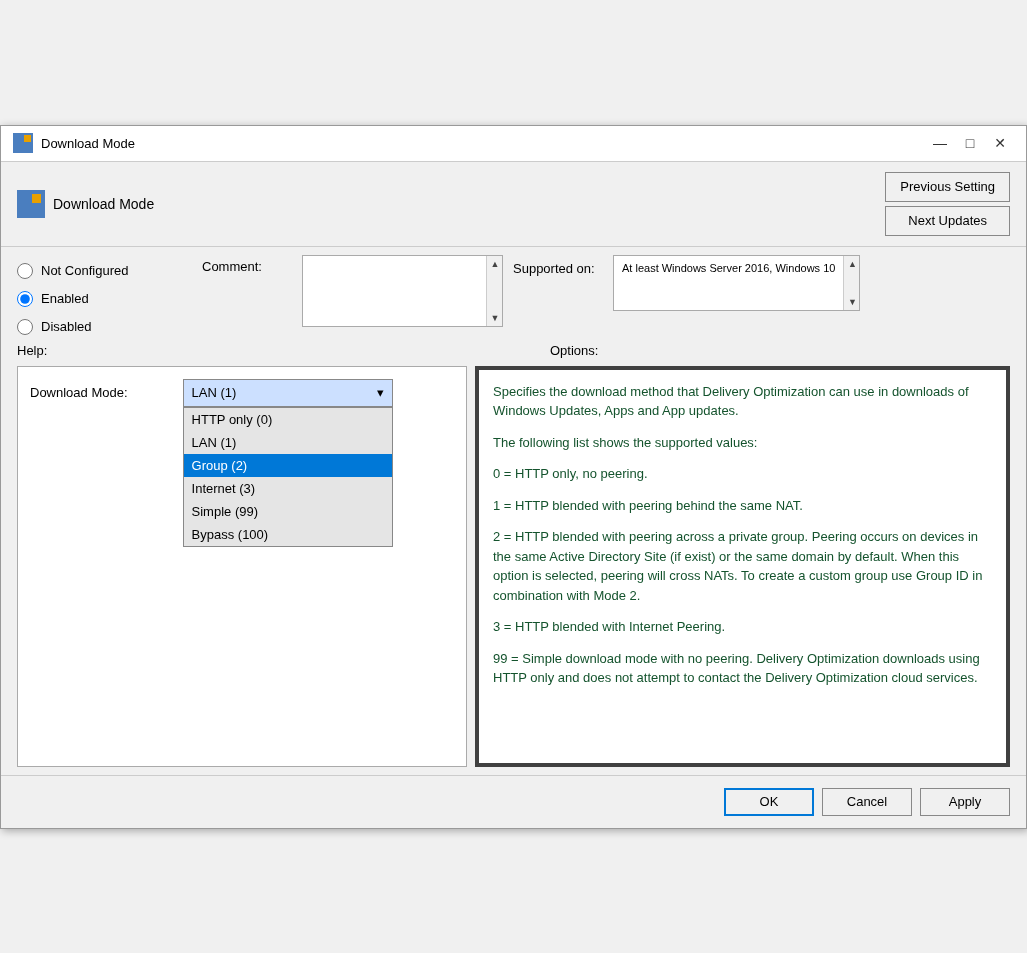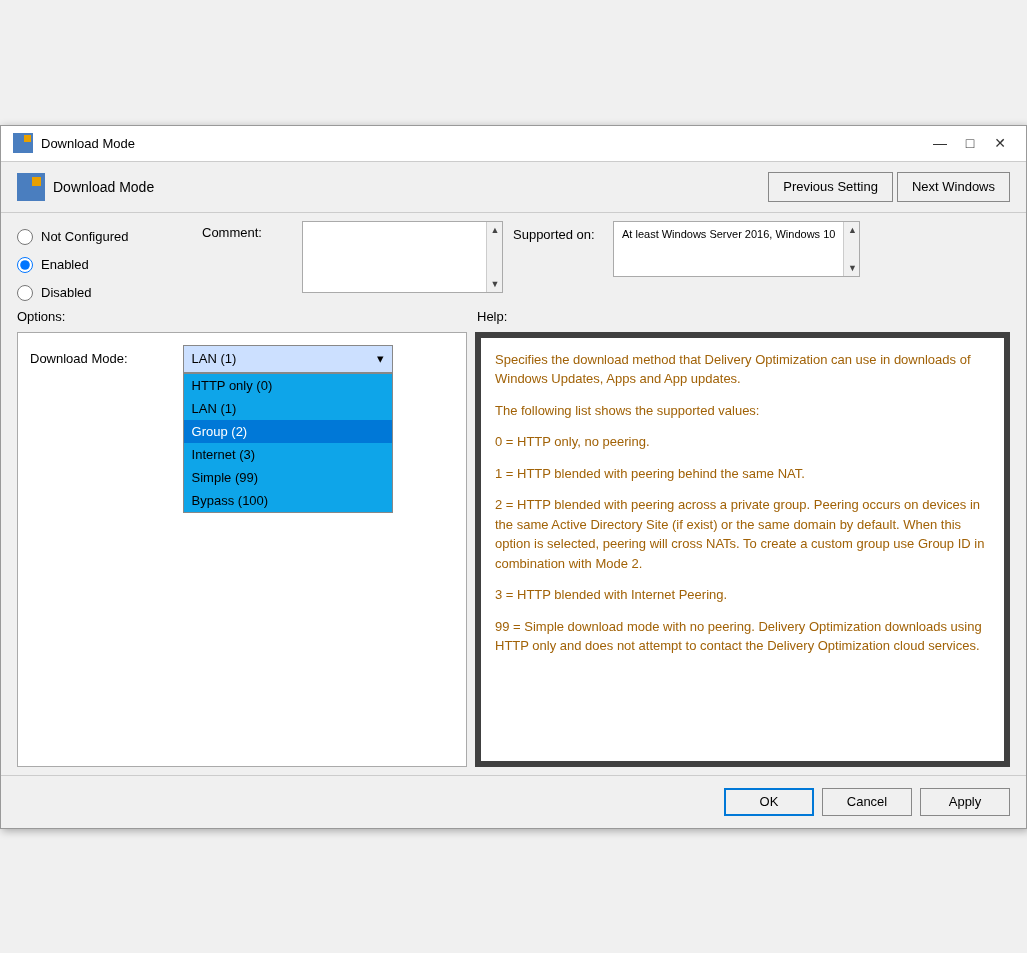--- a/index.html
+++ b/index.html
@@ -99,20 +99,21 @@
       color: white;
       font-weight: bold;
     }
     .top-bar-title {
       font-size: 14px;
       font-weight: normal;
     }
     .nav-buttons {
       display: flex;
       gap: 4px;
+      flex-direction: column;
     }
     .nav-btn {
       padding: 4px 14px;
       background: #f0f0f0;
       border: 1px solid #888;
       cursor: pointer;
       font-size: 13px;
       height: 30px;
     }
     .radio-item {
@@ -188,42 +189,42 @@
       padding: 4px 8px;
       font-size: 13px;
       display: flex;
       align-items: center;
       justify-content: space-between;
       cursor: pointer;
     }
     .dropdown-list {
       width: 210px;
       border: 1px solid #888;
-      background: #0ea5e9;
+      background: #e5e5e5;
       margin-top: 0;
     }
     .dropdown-item {
       padding: 4px 8px;
       font-size: 13px;
       cursor: pointer;
     }
     .dropdown-item.selected {
       background: #0078d7;
       color: white;
     }
 
     .help-panel {
       flex: 1;
       background: white;
-      border: 6px solid #404040;
+      border: 4px solid #404040;
       padding: 12px 14px;
       overflow-y: auto;
       font-size: 13px;
       line-height: 1.5;
-      color: #a16207;
+      color: #14532d;
     }
     .help-panel p {
       margin-bottom: 12px;
     }
 
     .footer {
       padding: 12px 16px;
       display: flex;
       justify-content: flex-end;
       gap: 8px;
@@ -366,21 +367,21 @@
             <rect x="2" y="2" width="10" height="10" fill="#4a7ebf"></rect>
             <rect x="13" y="2" width="9" height="9" fill="#e8a000"></rect>
             <rect x="2" y="13" width="9" height="9" fill="#4a7ebf"></rect>
             <rect x="13" y="13" width="9" height="9" fill="#4a7ebf"></rect>
           </svg>
         </div>
         <span class="top-bar-title">Download Mode</span>
       </div>
       <div class="nav-buttons">
         <button class="nav-btn">Previous Setting</button>
-        <button class="nav-btn">Next Windows</button>
+        <button class="nav-btn">Next Updates</button>
       </div>
     </div>
 
     <div class="top-content">
 
       <div class="left-radios">
         <label class="radio-item">
           <input type="radio" class="radio-input" name="config" style="">
           <span class="radio-label">Not Configured</span>
         </label>
@@ -415,22 +416,22 @@
               <div style="flex:1"></div>
               <div class="scroll-arrow">▼</div>
             </div>
           </div>
         </div>
       </div>
     </div>
 
     <div class="main-section">
       <div class="section-headers">
+        <div class="section-header help">Help:</div>
         <div class="section-header options">Options:</div>
-        <div class="section-header help">Help:</div>
       </div>
 
       <div class="panels-row">
 
         <div class="options-panel">
           <div class="options-row">
             <span class="options-label">Download Mode:</span>
             <div class="dropdown-container">
               <div class="dropdown-selected">
                 <span>LAN (1)</span>

